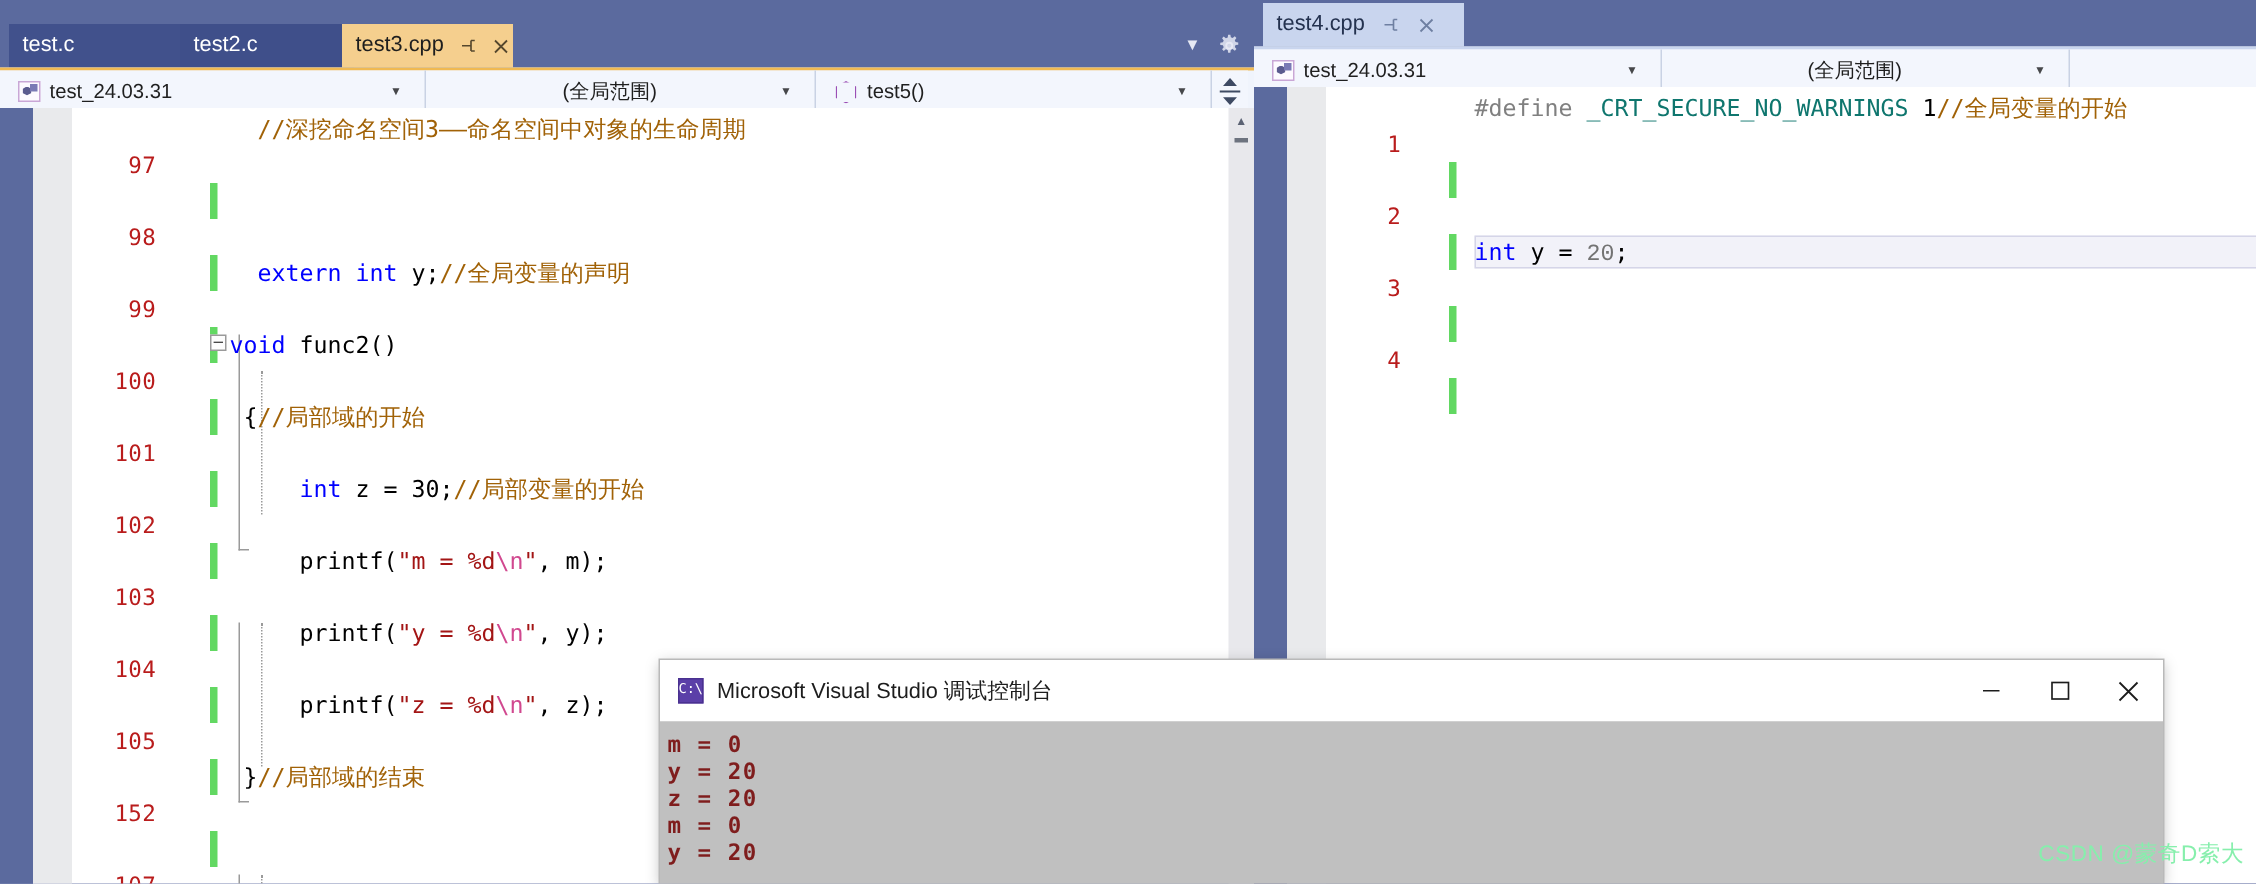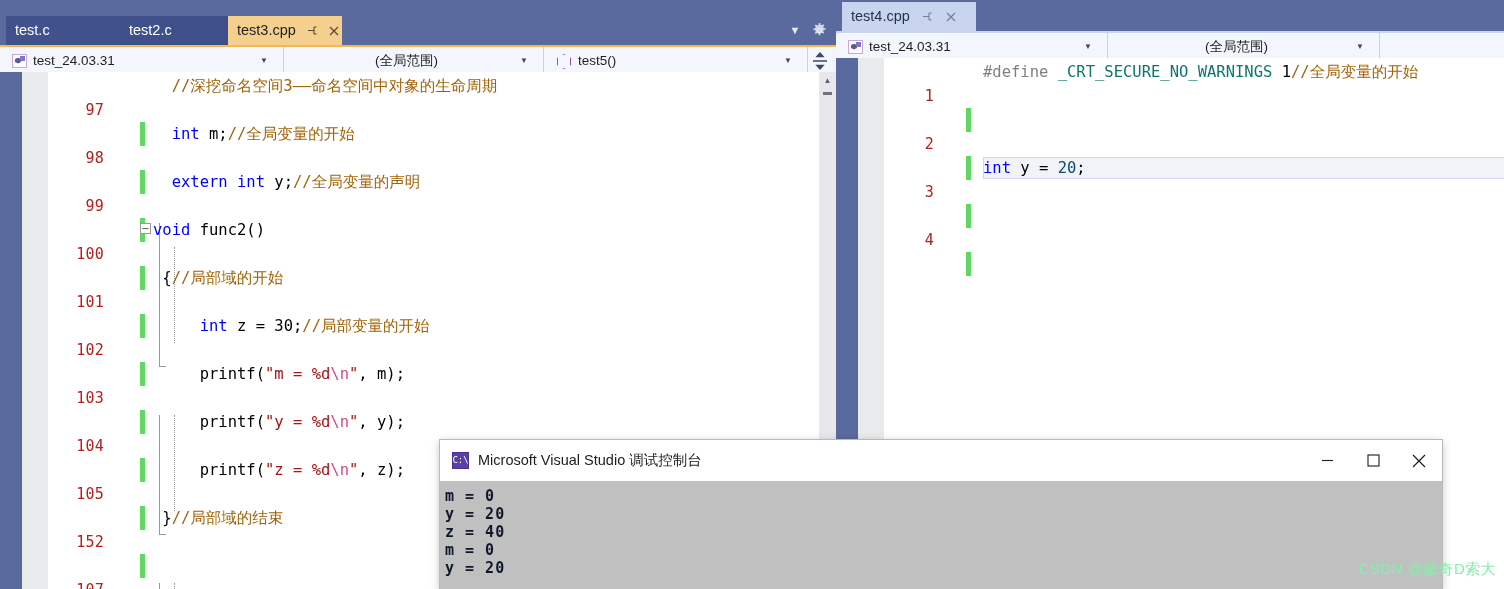--- a/index.html
+++ b/index.html
@@ -90,21 +90,21 @@
   .code{position:absolute;left:131px;top:0;white-space:pre;color:#000000;}
   .ed-right .ln{left:26px;width:50px;}
   .ed-right .chgbar{left:108px;}
   .ed-right .code{left:125px;}
 
   
   .kw{color:#0000ff;}
   .cm{color:#a16207;}
   .str{color:#a31515;}
   .esc{color:#d1488f;}
-  .num{color:#0c4a6e;}
+  .num{color:#737373;font-family:Liberation Mono, monospace;}
   .pre{color:#808080;}
   .macro{color:#0f766e;}
 
   
   .fold{
     position:absolute;left:-13px;top:5px;width:11px;height:11px;box-sizing:border-box;
     border:1px solid #9a9a9a;background:#fdfdfd;color:#3a3a3a;
     font-size:10px;line-height:9px;text-align:center;font-family:"DejaVu Sans",sans-serif;
   }
   .vguide{position:absolute;width:0;border-left:1px dotted #9a9a9a;}
@@ -136,21 +136,21 @@
     position:relative;border:1px solid #4a3190;box-sizing:border-box;
     font-family:"DejaVu Sans Mono",monospace;font-size:9px;color:#ffffff;
     display:flex;align-items:center;justify-content:center;line-height:1;
   }
   .console .ctitle{font-size:14.5px;color:#1d1d1d;}
   .console .wbtns{margin-left:auto;display:flex;height:41px;}
   .console .wb{width:46px;height:41px;display:flex;align-items:center;justify-content:center;color:#1c1c1c;}
   .console .body{
     position:absolute;left:0;top:41px;right:0;bottom:0;background:#c0c0c0;
     font-family:"DejaVu Sans Mono","Liberation Mono",monospace;
-    font-size:15px;color:#0f172a;padding:6px 0 0 5px;line-height:18px;
+    font-size:15px;color:#7f1d1d;padding:6px 0 0 5px;line-height:18px;
     font-weight:bold;letter-spacing:1px;
   }
 
   
   .wm{
     position:absolute;right:8px;bottom:10px;font-size:15px;color:#86efac;
     font-family:"Liberation Sans",sans-serif;letter-spacing:.4px;user-select:none;
   }
 </style>
 </head>
@@ -232,21 +232,20 @@
 
         <div class="ln-row" style="top:2px;">
           <span class="ln">97</span>
           <span class="chgbar"></span>
           <span class="code"><span class="cm">  //深挖命名空间3——命名空间中对象的生命周期</span></span>
         </div>
 
         <div class="ln-row" style="top:26px;">
           <span class="ln">98</span>
           <span class="chgbar"></span>
-          <span class="code">  <span class="kw">int</span> m;<span class="cm">//全局变量的开始</span></span>
         </div>
 
         <div class="ln-row" style="top:50px;">
           <span class="ln">99</span>
           <span class="chgbar"></span>
           <span class="code">  <span class="kw">extern int</span> y;<span class="cm">//全局变量的声明</span></span>
         </div>
 
         <div class="ln-row" style="top:74px;">
           <span class="ln">100</span>
@@ -390,20 +389,20 @@
         <span class="wb">
           <svg width="14" height="14" viewBox="0 0 14 14">
               <path d="M1 1l12 12M13 1L1 13" stroke="#1c1c1c" stroke-width="1.2"></path>
             </svg>
         </span>
       </span>
     </div>
     <div class="body">
         <div>m = 0</div>
         <div>y = 20</div>
-        <div>z = 40</div>
+        <div>z = 20</div>
         <div>m = 0</div>
         <div>y = 20</div>
       </div>
   </div>
 
   <div class="wm">CSDN @蒙奇D索大</div>
 </div>
 
 </body></html>

